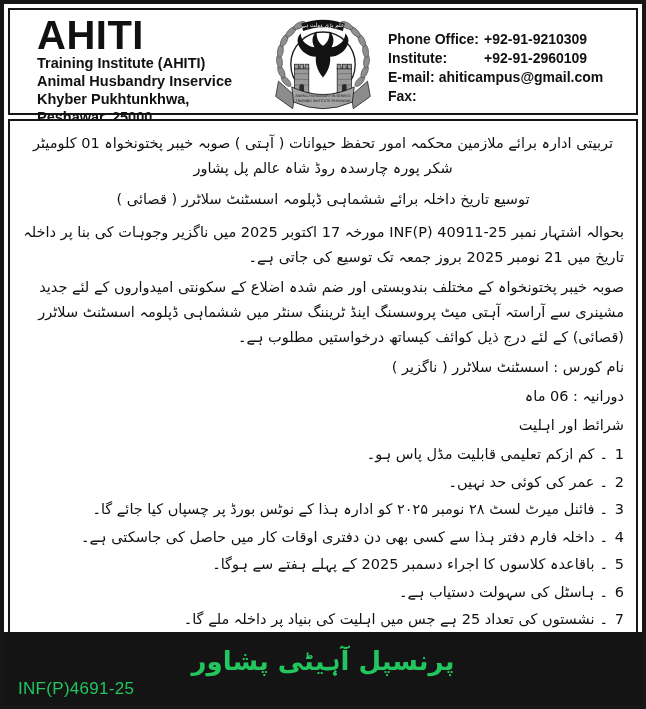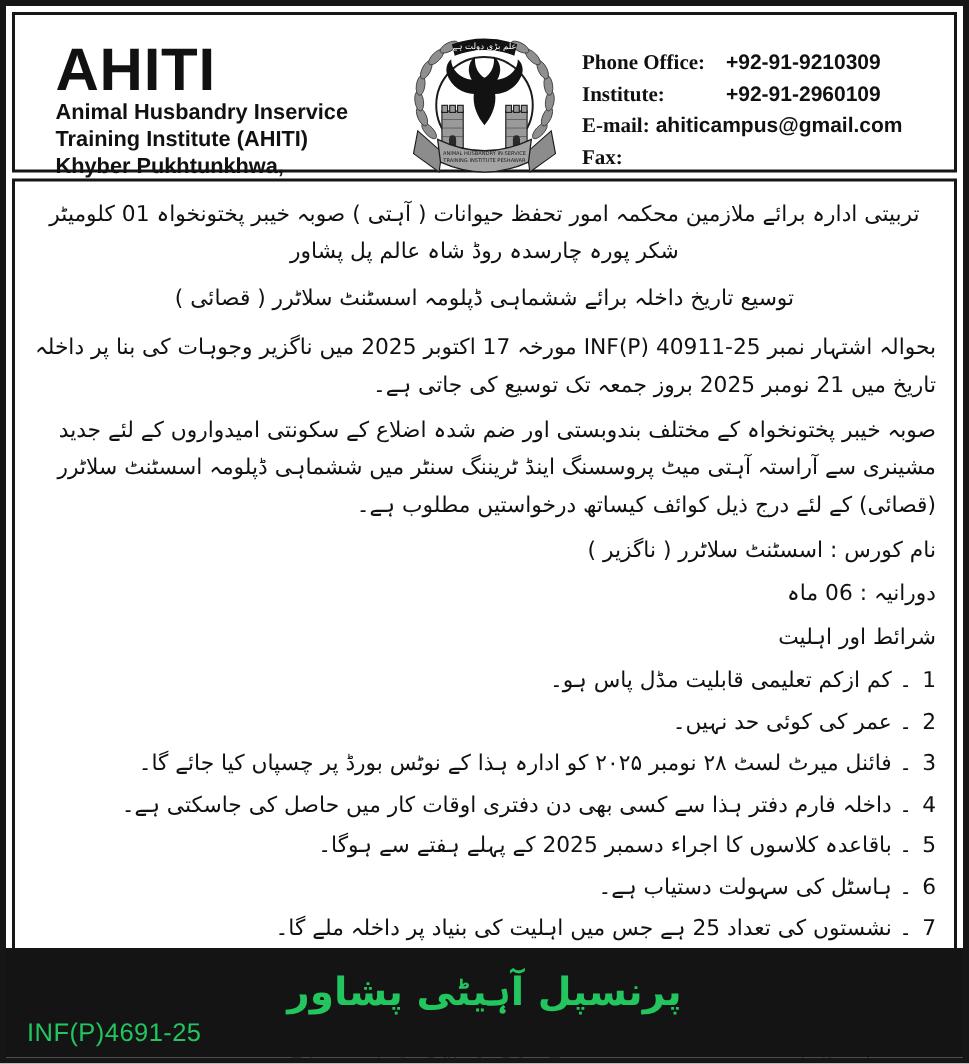--- a/index.html
+++ b/index.html
@@ -7,27 +7,27 @@
     position:relative;width:646px;height:709px;background:#ffffff;
     box-sizing:border-box;border:4px solid #161616;overflow:hidden;
     font-family:"Liberation Sans",sans-serif;color:#111;
   }
   
   .header-box{
     position:absolute;top:4px;left:4px;right:4px;height:107px;
     border:2px solid #161616;box-sizing:border-box;background:#fff;
     display:grid;grid-template-columns:1fr auto 1fr;align-items:center;
   }
-  .org-block{padding-left:27px;padding-top:18px;}
+  .org-block{padding-left:27px;padding-top:6px;}
   .org-acronym{font-size:40px;font-weight:900;line-height:0.95;letter-spacing:0.5px;}
   .org-line{font-size:14.5px;font-weight:bold;line-height:1.25;}
   .logo-wrap{width:118px;height:104px;display:flex;align-items:center;justify-content:center;}
   .contact-block{justify-self:start;padding-left:6px;padding-right:8px;min-width:210px;}
   .contact-row{font-size:14px;font-weight:bold;line-height:1.35;white-space:nowrap;}
-  .contact-label{display:inline-block;width:96px;font-family:Liberation Serif, serif;}
+  .contact-label{display:inline-block;width:96px;}
   .contact-label.inline{width:auto;margin-right:4px;}
   
   .body-box{
     position:absolute;top:115px;left:4px;right:4px;height:518px;
     border:2px solid #161616;box-sizing:border-box;background:#fff;
     padding:10px 12px 0 12px;direction:rtl;text-align:right;
     font-family:"DejaVu Sans","Liberation Sans",sans-serif;
     font-size:14.5px;line-height:25px;
   }
   .u-center{text-align:center;}
@@ -56,22 +56,22 @@
 </style>
 </head>
 <body>
 
 <div class="page">
 
   <div class="header-box">
 
     <div class="org-block">
       <div class="org-acronym">AHITI</div>
+      <div class="org-line">Training Institute (AHITI)</div>
       <div class="org-line">Animal Husbandry Inservice</div>
-      <div class="org-line">Training Institute (AHITI)</div>
       <div class="org-line">Khyber Pukhtunkhwa, Peshawar. 25000</div>
     </div>
 
     <div class="logo-wrap">
       <svg viewBox="0 0 120 112" width="116" height="106">
 
         <g fill="#8f8f8f" stroke="#3a3a3a" stroke-width="0.6">
           <ellipse cx="21" cy="70" rx="3" ry="7" transform="rotate(-42 21 70)"></ellipse>
           <ellipse cx="16" cy="60" rx="3" ry="7" transform="rotate(-24 16 60)"></ellipse>
           <ellipse cx="14" cy="49" rx="3" ry="7" transform="rotate(-8 14 49)"></ellipse>

